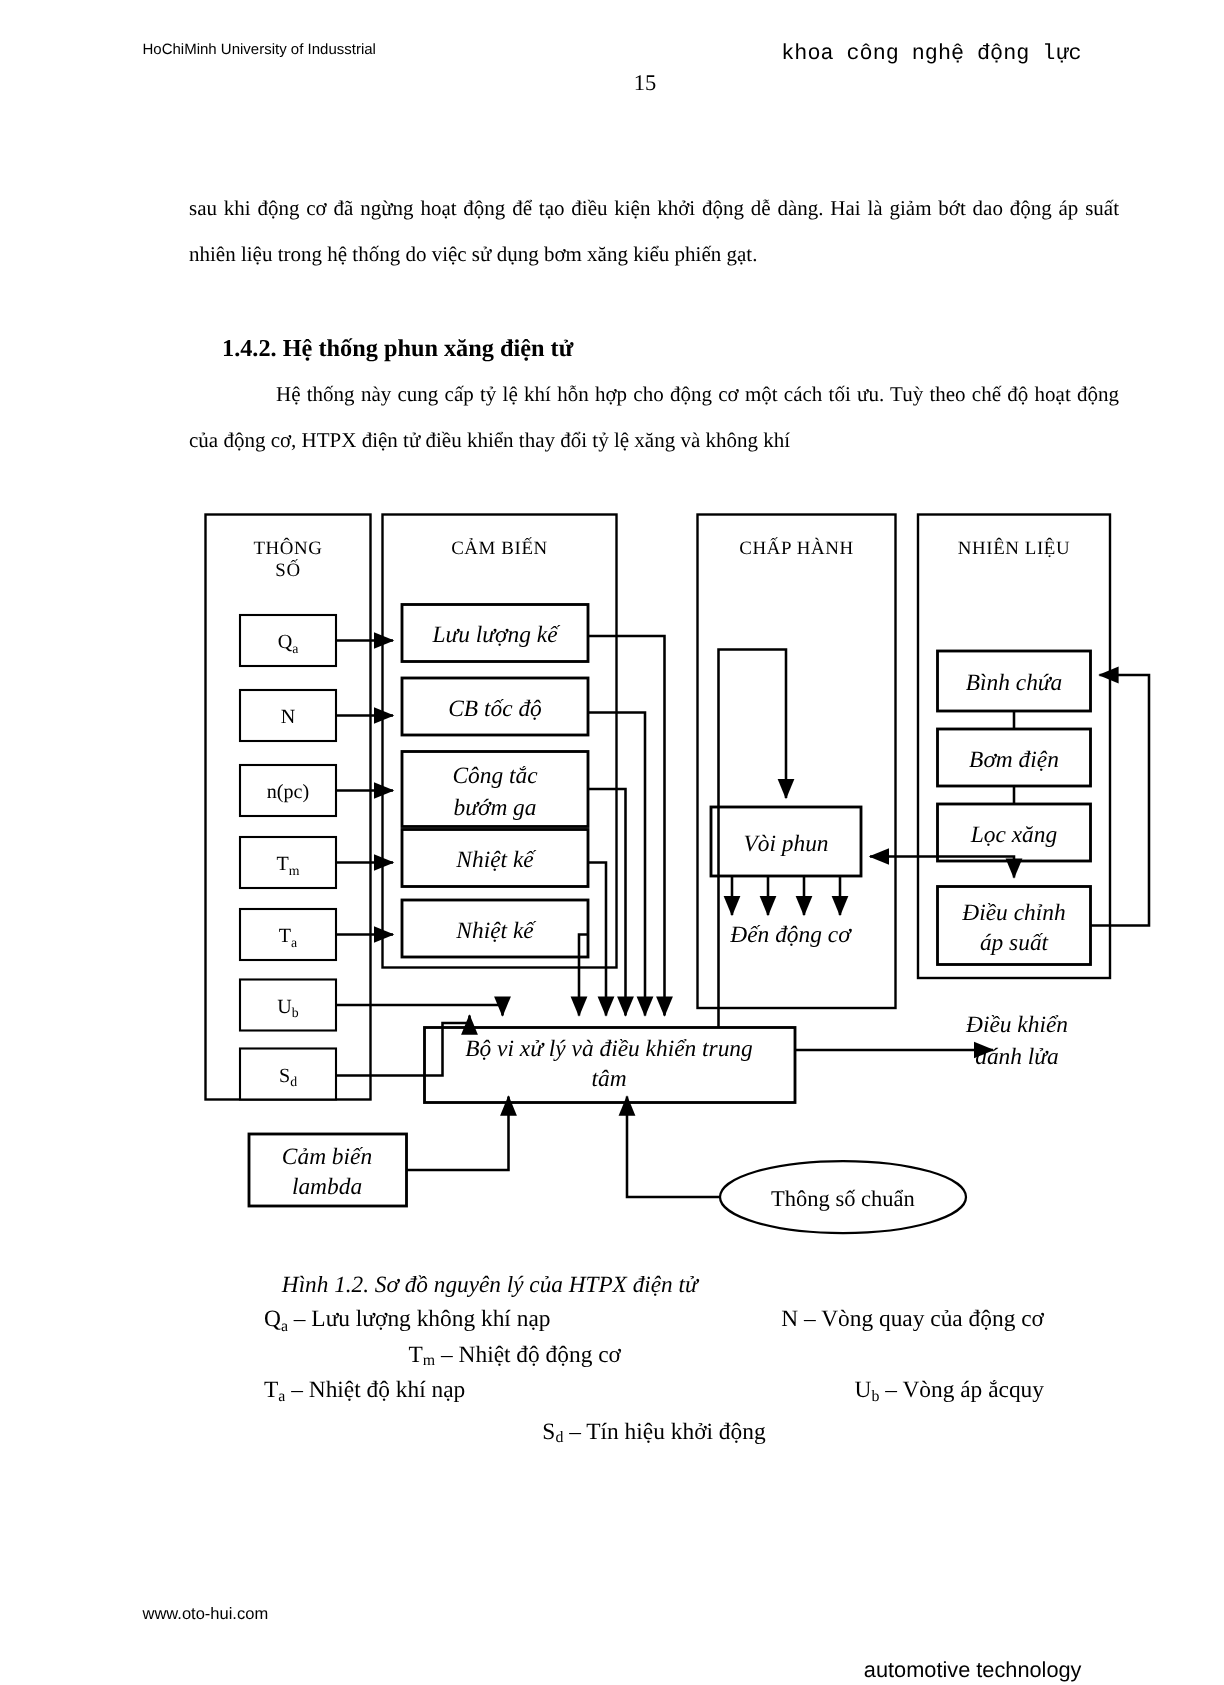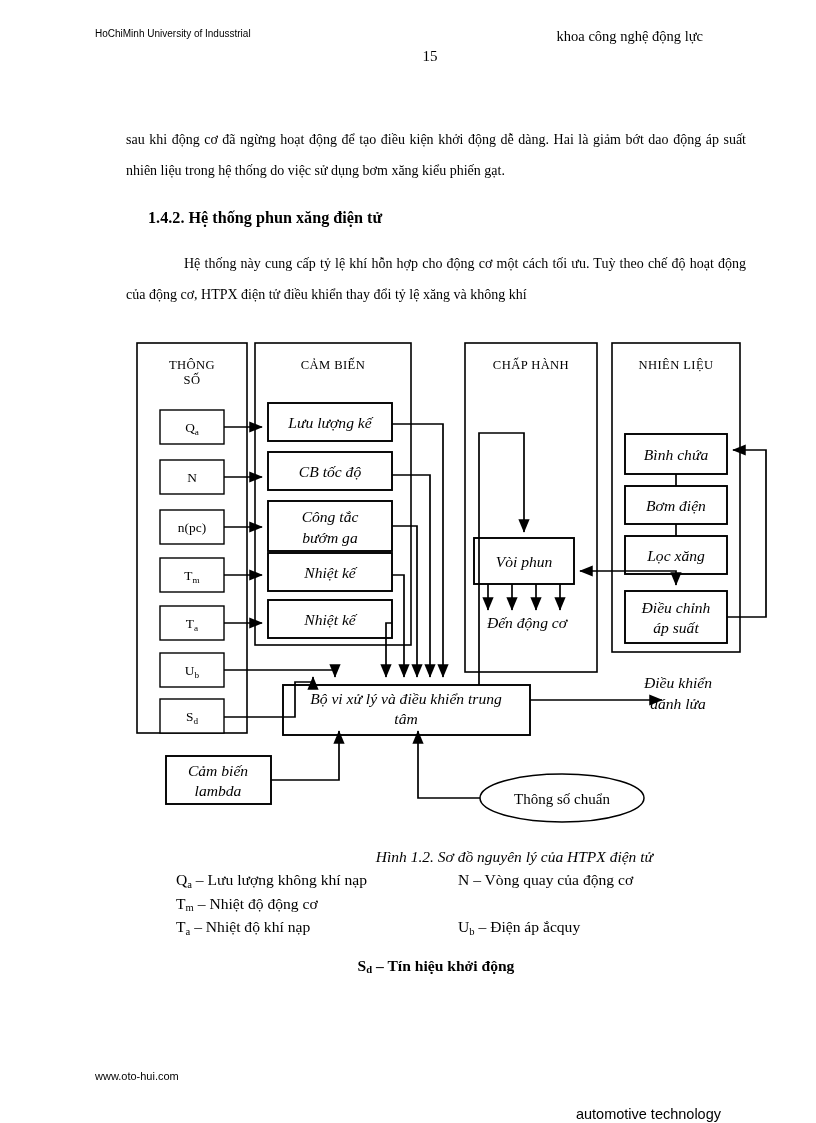--- a/index.html
+++ b/index.html
@@ -34,23 +34,23 @@
   .header-left {
     position: absolute;
     left: 0;
     top: 0;
     font-family: "Liberation Sans", sans-serif;
     font-size: 10px;
     white-space: nowrap;
   }
   .header-right {
     position: absolute;
-    right: 18px;
+    right: 0;
     top: 0;
-    font-family: Liberation Serif, serif;
+    font-family: Liberation Mono, monospace;
     font-size: 14.5px;
     white-space: nowrap;
   }
   .page-number {
     position: absolute;
     top: 48px;
     left: 0;
     width: 816px;
     text-align: center;
     font-size: 15px;
@@ -66,21 +66,21 @@
     line-height: 31px;
     text-align: justify;
   }
   #para1 { top: 124px; }
   #para2 { top: 248px; }
   .para-indent { text-indent: 58px; }
 
   .heading {
     position: absolute;
     left: 148px;
-    top: 209px;
+    top: 223px;
     font-size: 16.2px;
     font-weight: bold;
     white-space: nowrap;
   }
 
   
   .diagram {
     position: absolute;
     left: 0;
     top: 336px;
@@ -137,43 +137,42 @@
     stroke: #000000;
     stroke-width: 1.5px;
   }
 
   
   .caption {
     position: absolute;
     top: 848px;
     left: 0;
     width: 653px;
-    text-align: right;
+    text-align: center;
     font-size: 15.5px;
     font-style: italic;
   }
   .legend {
     position: absolute;
     top: 869px;
     left: 176px;
     width: 520px;
     font-size: 15.6px;
     line-height: 21.5px;
   }
   .legend-row {
     display: flex;
     justify-content: flex-start;
   }
   .legend-col-a { width: 282px; }
-  .legend-col-b { width: 238px; }
+  .legend-col-b { width: 238px; text-align: right; }
   .legend-last {
     text-align: center;
     width: 520px;
-    margin-top: 15px;
-    font-weight: bold;
+    margin-top: 4px;
   }
   sub {
     font-size: 0.68em;
     vertical-align: baseline;
     position: relative;
     bottom: -0.24em;
   }
 
   
   .footer {
@@ -372,21 +371,21 @@
     <div class="legend-row">
       <div class="legend-col-b">
         <span>T</span><sub>m</sub><span> – Nhiệt độ động cơ</span>
       </div>
     </div>
     <div class="legend-row">
       <div class="legend-col-a">
         <span>T</span><sub>a</sub><span> – Nhiệt độ khí nạp</span>
       </div>
       <div class="legend-col-b">
-        <span>U</span><sub>b</sub><span> – Điện áp ắcquy</span>
+        <span>U</span><sub>b</sub><span> – Vòng áp ắcquy</span>
       </div>
     </div>
     <div class="legend-last">
       <span>S</span><sub>d</sub><span> – Tín hiệu khởi động</span>
     </div>
   </div>
 
   <div class="footer">
     <div class="footer-left">www.oto-hui.com</div>
     <div class="footer-right">automotive technology</div>

